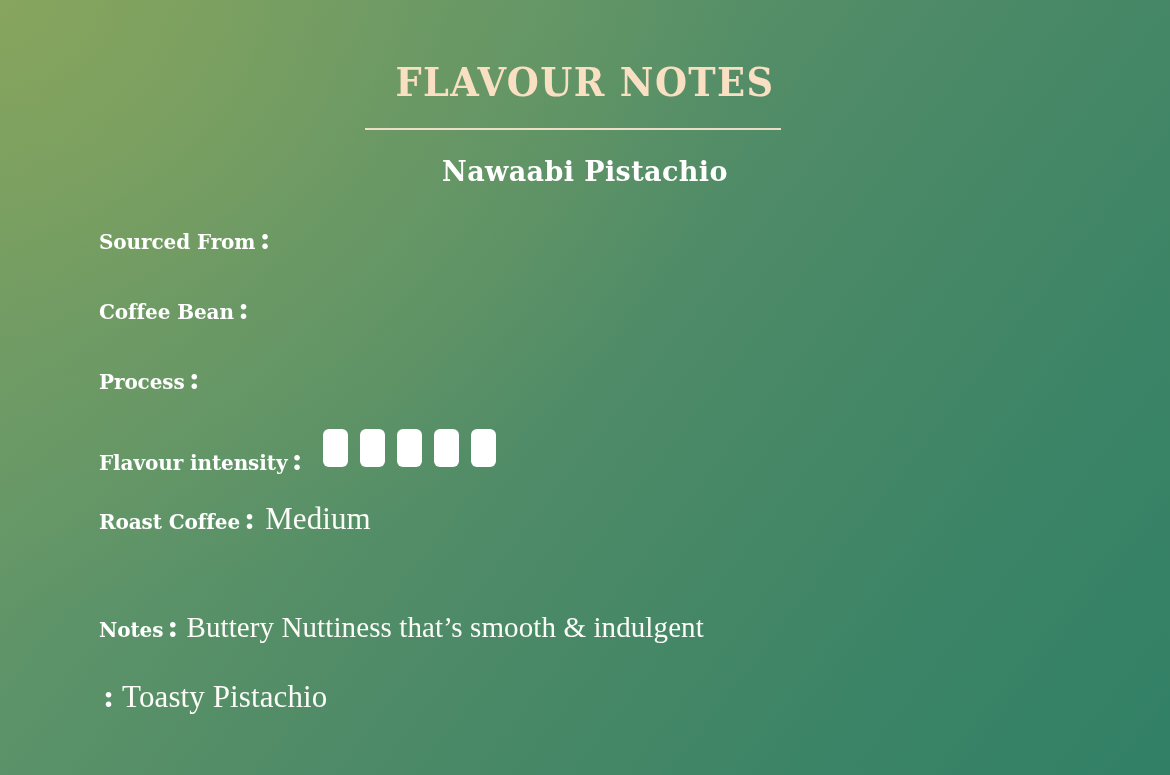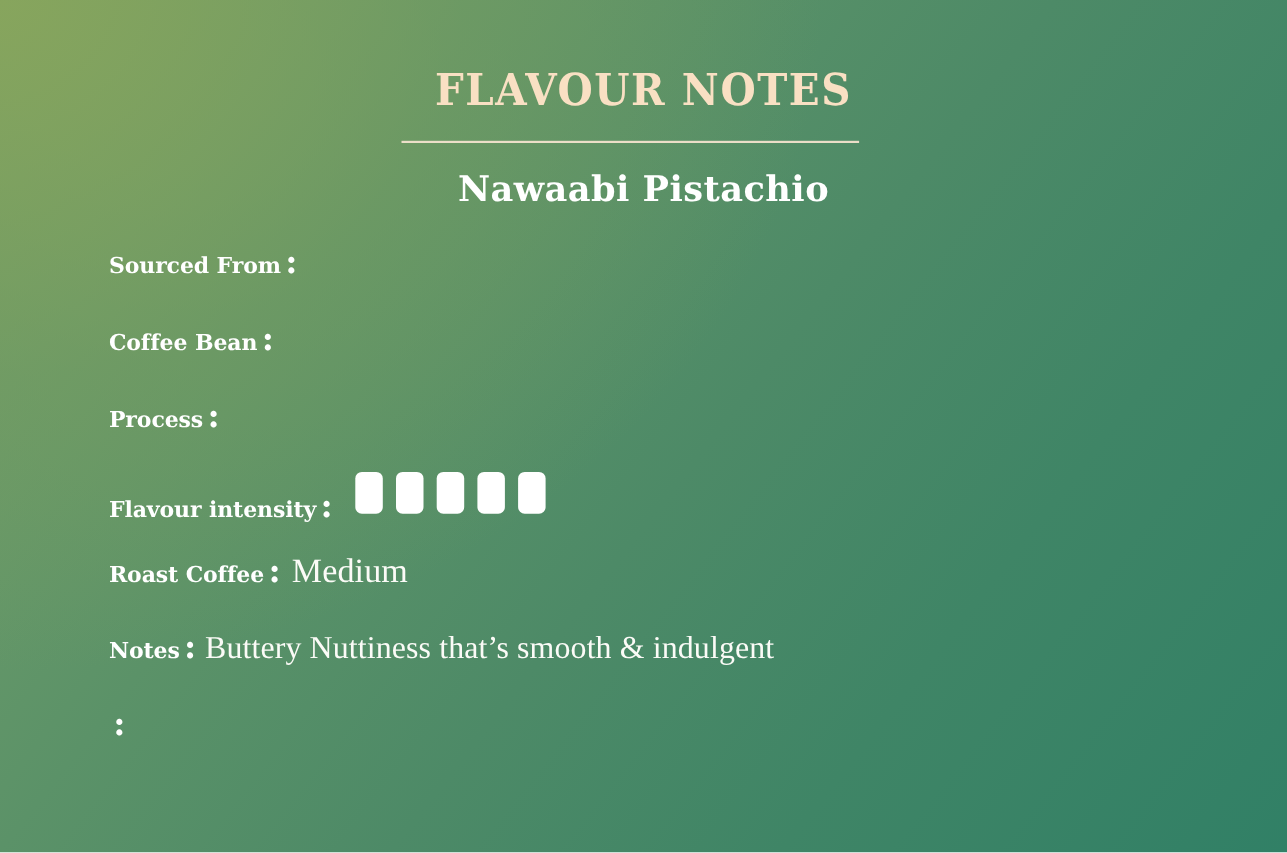--- a/index.html
+++ b/index.html
@@ -63,21 +63,21 @@
     opacity: 0.95;
   }
   #subtitle {
     position: absolute;
     left: 0;
     top: 152px;
     width: 1170px;
     margin: 0;
     font-family: "DejaVu Serif", "Liberation Serif", serif;
     font-weight: 700;
-    font-size: 32px;
+    font-size: 27px;
     line-height: 40px;
     color: #ffffff;
     text-align: center;
     letter-spacing: 0.4px;
   }
 
   
   #details {
     position: absolute;
     left: 99px;
@@ -110,20 +110,21 @@
     font-family: "Liberation Serif", serif;
     font-weight: 400;
     font-size: 31px;
     line-height: 34px;
     color: #fbfbf7;
     padding-left: 6px;
     letter-spacing: 0.1px;
   }
   .row-value.tight {
     padding-left: 4px;
+    margin-top: 38px;
   }
   .row-value.small {
     font-size: 29px;
   }
 
   
   #intensity-meter {
     display: inline-flex;
     align-items: center;
     gap: 12px;
@@ -188,16 +189,17 @@
     </div>
 
     <div class="row">
       <span class="row-label">Notes</span>
       <span class="row-sep">:</span>
       <span class="row-value tight small">Buttery Nuttiness that’s smooth &amp; indulgent</span>
     </div>
 
     <div class="row">
       <span class="row-sep">:</span>
+      <span class="row-value tight">Toasty Pistachio</span>
     </div>
 
   </div>
 </div>
 
 </body></html>

